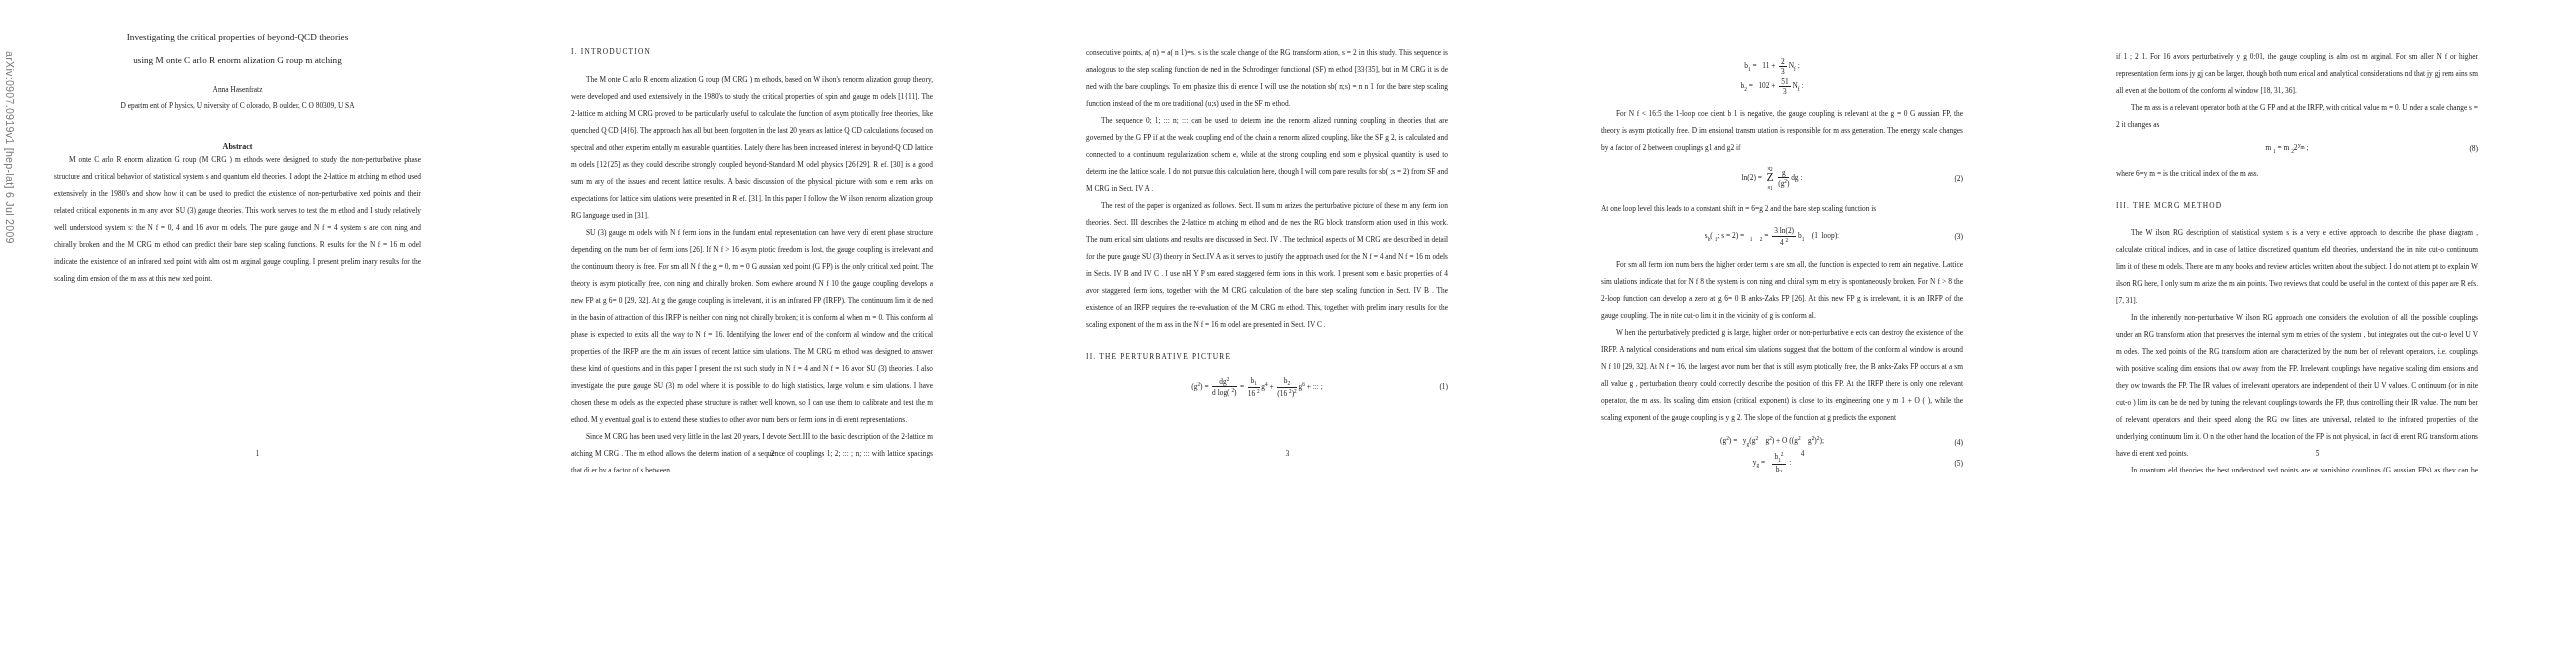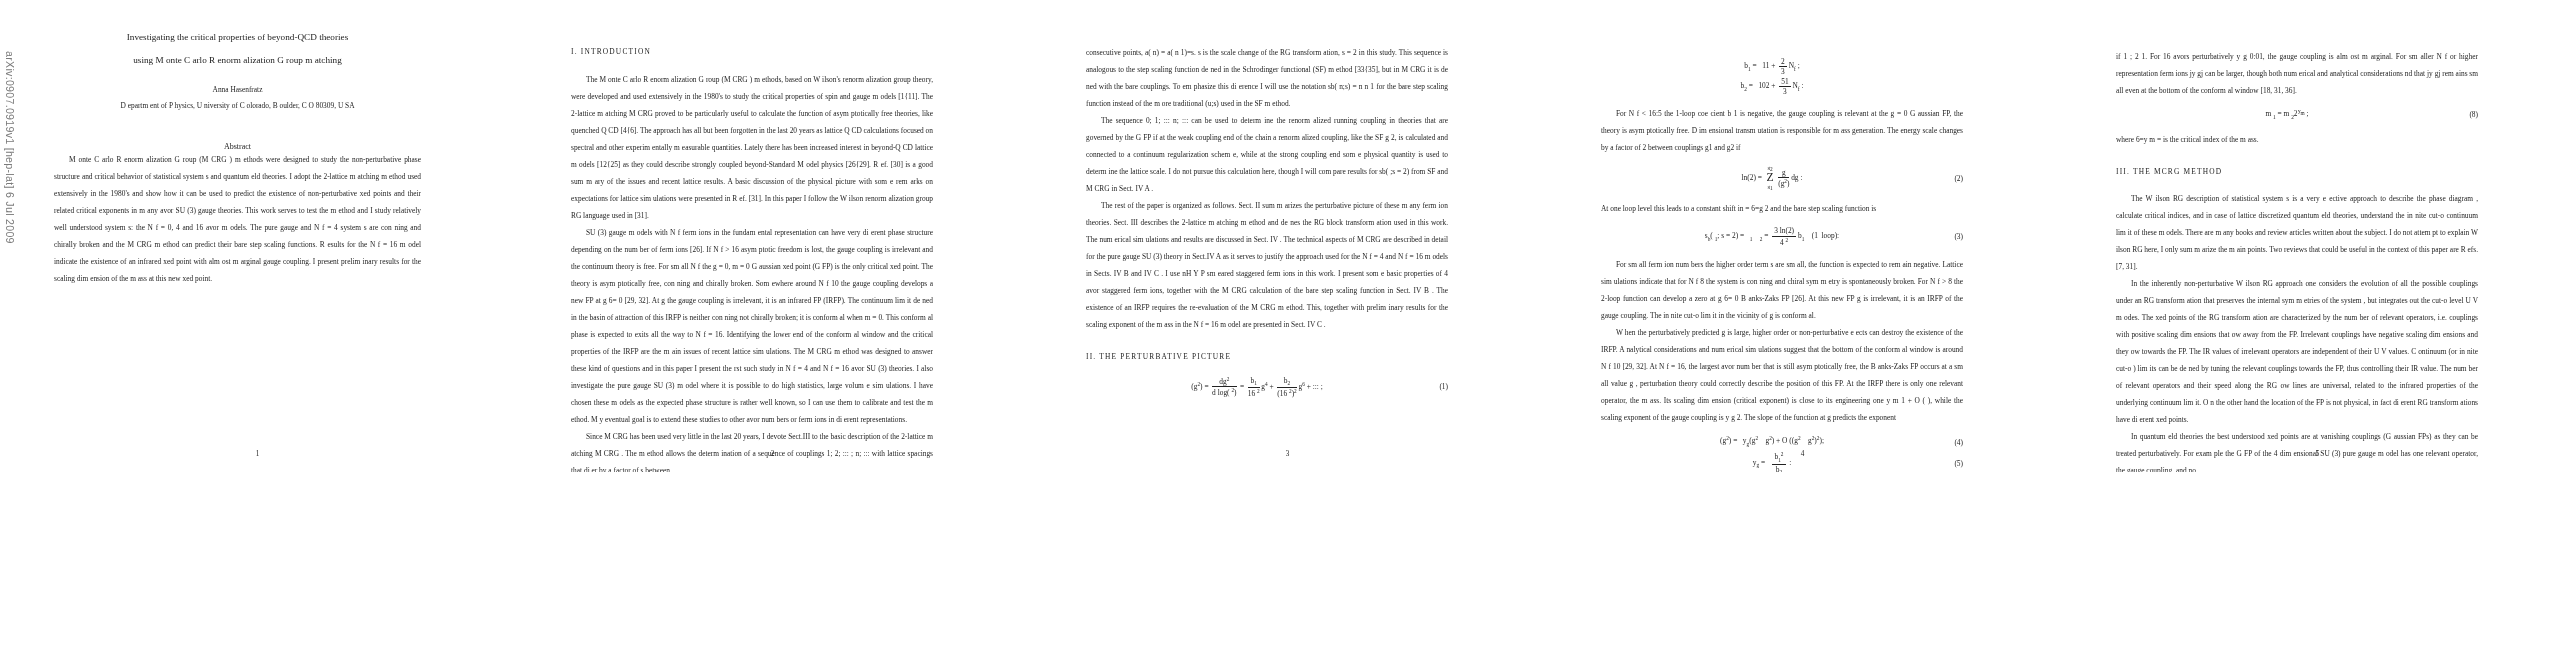--- a/index.html
+++ b/index.html
@@ -8,21 +8,21 @@
   .sheet{width:515px;height:472px;position:relative;overflow:hidden;background:#fff;flex:0 0 515px;}
   .content{position:absolute;left:56px;width:362px;}
   .c1{top:25.6px;left:54px;width:367px;}
   .c2{top:47px;}
   .c3{top:44px;}
   .c4{top:48px;}
   .c5{top:48px;font-family:Liberation Serif, serif;}
   .title{font-size:9.2px;text-align:center;line-height:23px;}
   .author{font-size:7.4px;text-align:center;margin-top:13.3px;}
   .affil{font-size:7.4px;text-align:center;margin-top:6.7px;}
-  .abslabel{font-size:8px;text-align:center;margin-top:32px;}
+  .abslabel{font-size:8px;text-align:center;margin-top:32px;font-weight:bold;}
   .abstract-text{margin-top:3.3px;}
   .para{font-size:7.4px;line-height:17px;text-align:justify;text-indent:15px;margin:0;}
   .noind{text-indent:0;}
   .heading{font-size:7.4px;letter-spacing:1.2px;margin:19px 0 14.5px 0;}
   .first-heading{margin-top:0;}
   .eqrow{display:flex;align-items:center;margin:9px 0;font-size:7.4px;line-height:1.5;}
   .eqbody{flex:1;text-align:center;}
   .eqnum{width:20px;text-align:right;font-size:7.4px;}
   .fr{display:inline-flex;flex-direction:column;vertical-align:middle;text-align:center;margin:0 1.7px;}
   .fr .nu{display:block;border-bottom:0.6px solid #222;padding:0 2.2px;line-height:1.25;}
@@ -148,20 +148,21 @@
         <div class="eqbody">s<sub>b</sub>( <sub>1</sub>; s = 2) =  <sub>1</sub>  <sub>2</sub> = ( <sub>2</sub>  )(2<sup> 2y<sub>g</sub></sup>  1) ;</div>
         <div class="eqnum">(7)</div>
       </div>
     </div>
     <div class="pagenum">4</div>
   </div>
 
   <div class="sheet">
     <div class="content c5">
       <p class="para noind">if  1  ;  2   1. For 16  avors perturbatively y g   0:01, the gauge coupling is alm ost m arginal. For sm aller N f or higher representation ferm ions jy gj can be larger, though both num erical and analytical considerations  nd that jy gj rem ains sm all even at the bottom of the conform al window [18, 31, 36].</p>
+      <p class="para">The m ass is a relevant operator both at the G FP and at the IRFP, with critical value m  = 0. U nder a scale change s = 2 it changes as</p>
       <div class="eqrow">
         <div class="eqbody">m <sub>1</sub> = m <sub>2</sub>2<sup> y<sub>m</sub></sup> ;</div>
         <div class="eqnum">(8)</div>
       </div>
       <p class="para noind">where 6=y m =   is the critical index of the m ass.</p>
       <div class="heading">III.   THE MCRG METHOD</div>
       <p class="para">The W ilson RG description of statistical system s is a very e ective approach to describe the phase diagram , calculate critical indices, and in case of lattice discretized quantum  eld theories, understand the in nite cut-o  continuum  lim it of these m odels. There are m any books and review articles written about the subject. I do not attem pt to explain W ilson RG here, I only sum m arize the m ain points. Two reviews that could be useful in the context of this paper are R efs. [7, 31].</p>
       <p class="para">In the inherently non-perturbative W ilson RG approach one considers the evolution of all the possible couplings under an RG transform ation that preserves the internal sym m etries of the system , but integrates out the cut-o  level U V m odes. The  xed points of the RG transform ation are characterized by the num ber of relevant operators, i.e. couplings with positive scaling dim ensions that  ow away from  the FP. Irrelevant couplings have negative scaling dim ensions and they  ow towards the FP. The IR values of irrelevant operators are independent of their U V values. C ontinuum  (or in nite cut-o ) lim its can be de ned by tuning the relevant couplings towards the FP, thus controlling their IR value. The num ber of relevant operators and their speed along the RG  ow lines are universal, related to the infrared properties of the underlying continuum  lim it. O n the other hand the location of the FP is not physical, in fact di erent RG transform ations have di erent  xed points.</p>
       <p class="para">In quantum  eld theories the best understood  xed points are at vanishing couplings (G aussian FPs) as they can be treated perturbatively.  For exam ple the G FP of the 4 dim ensional SU (3) pure gauge m odel has one relevant operator, the gauge coupling, and no</p>
     </div>

